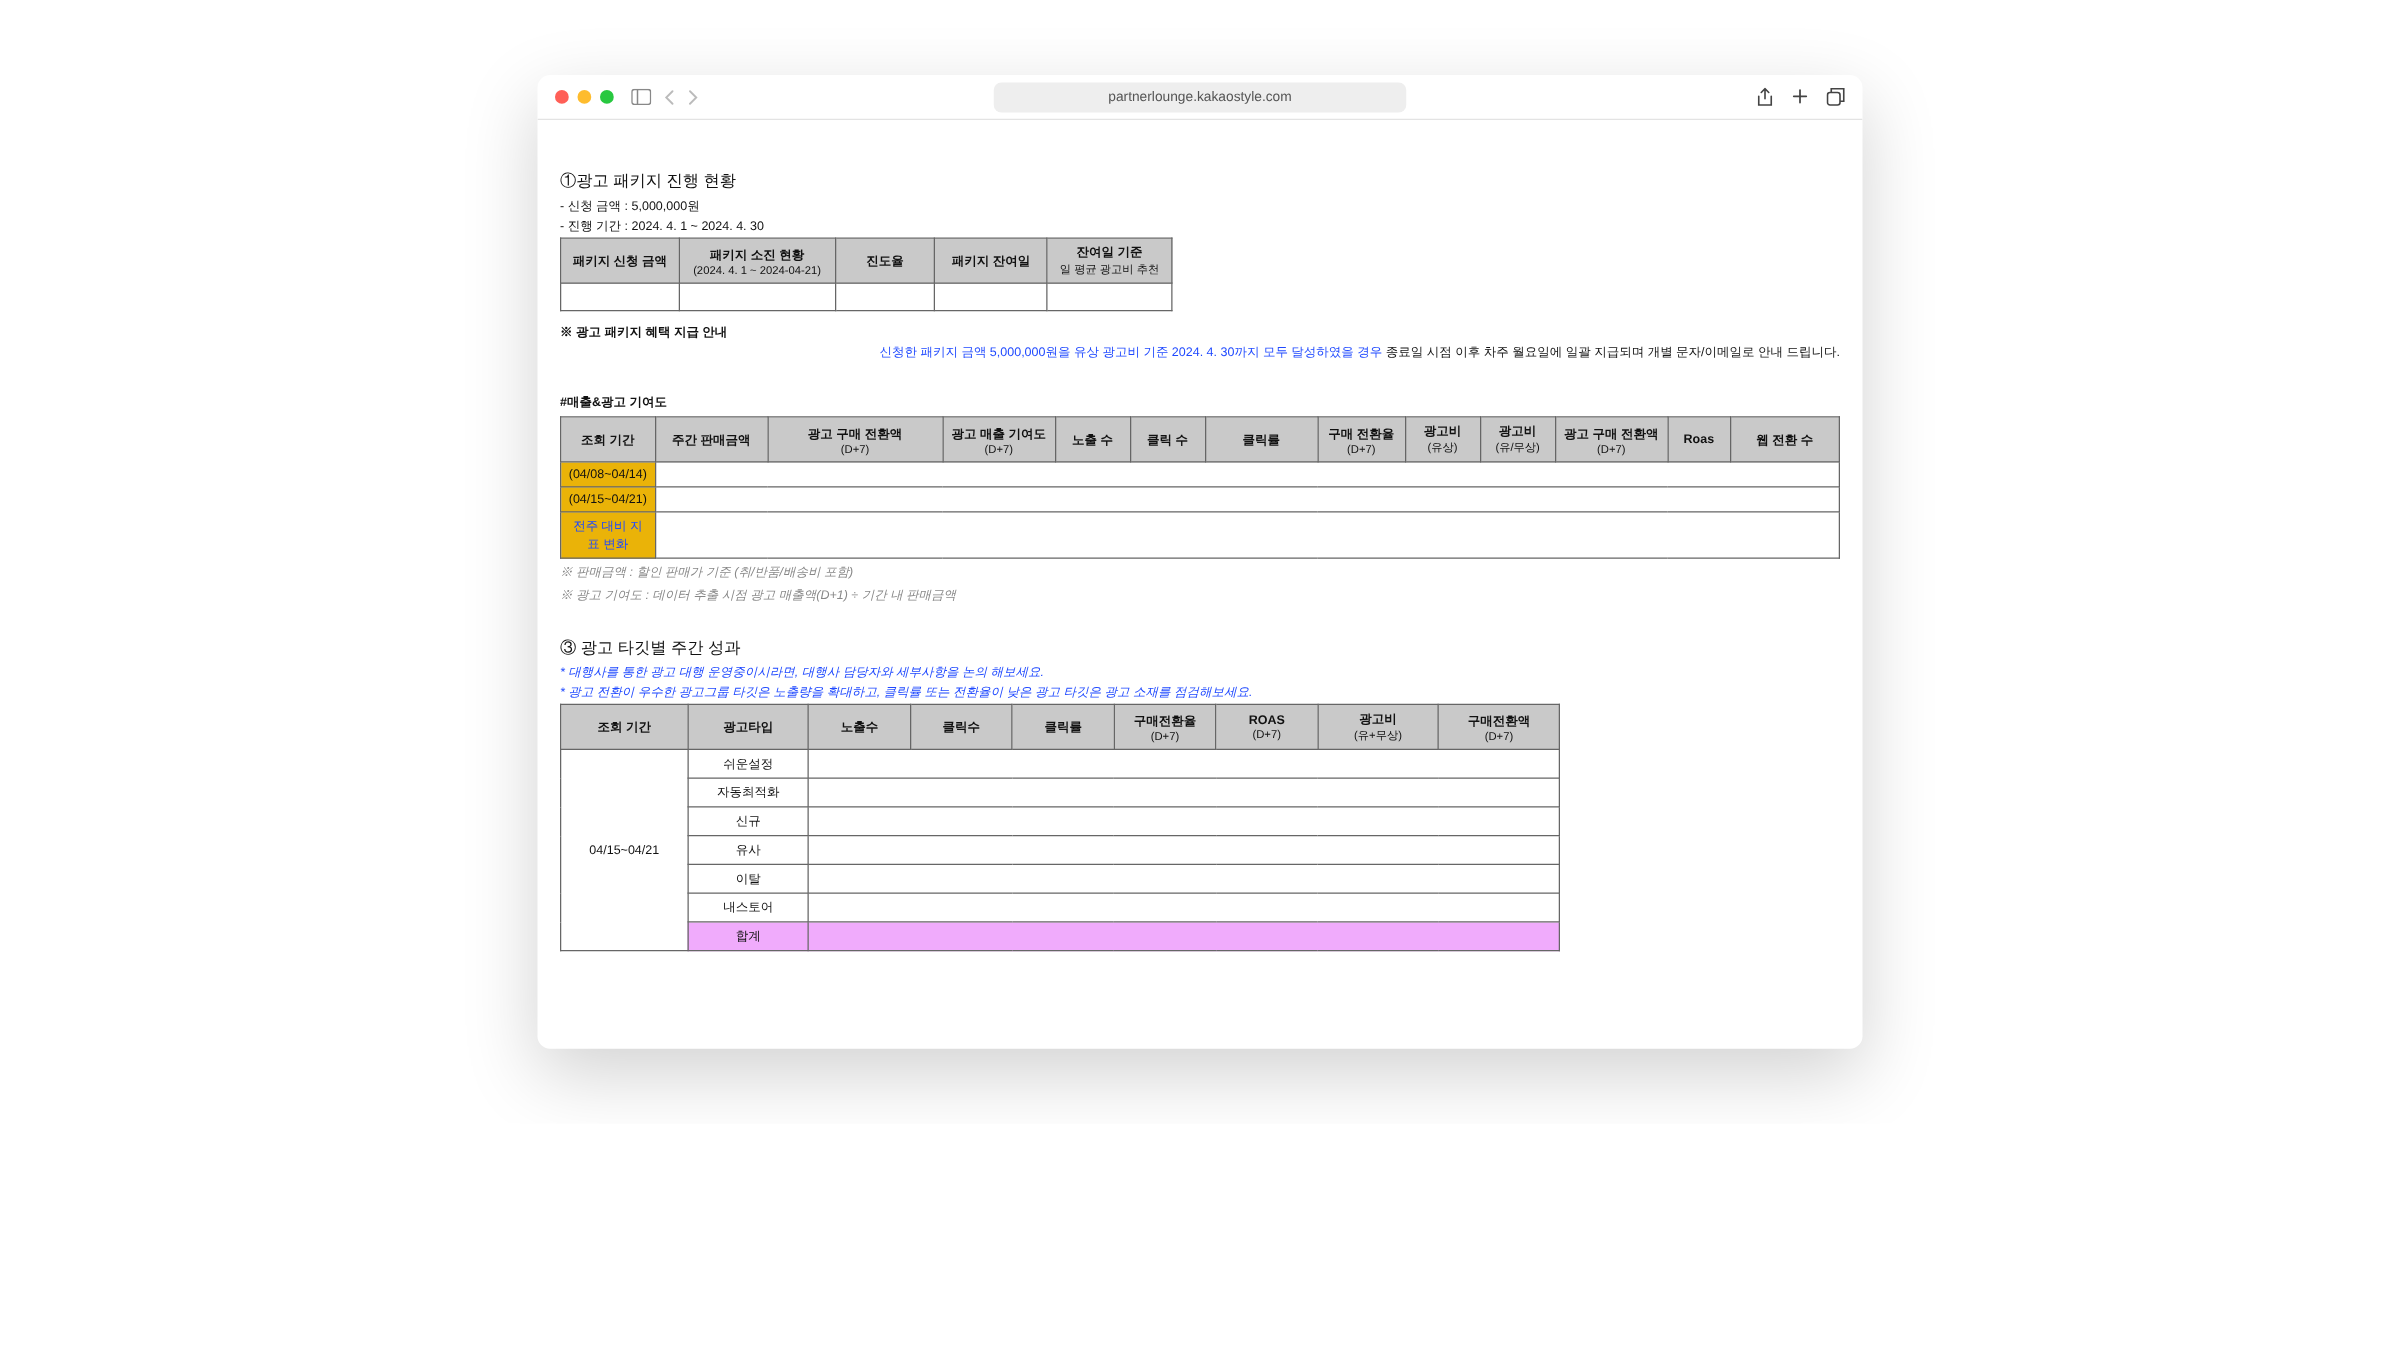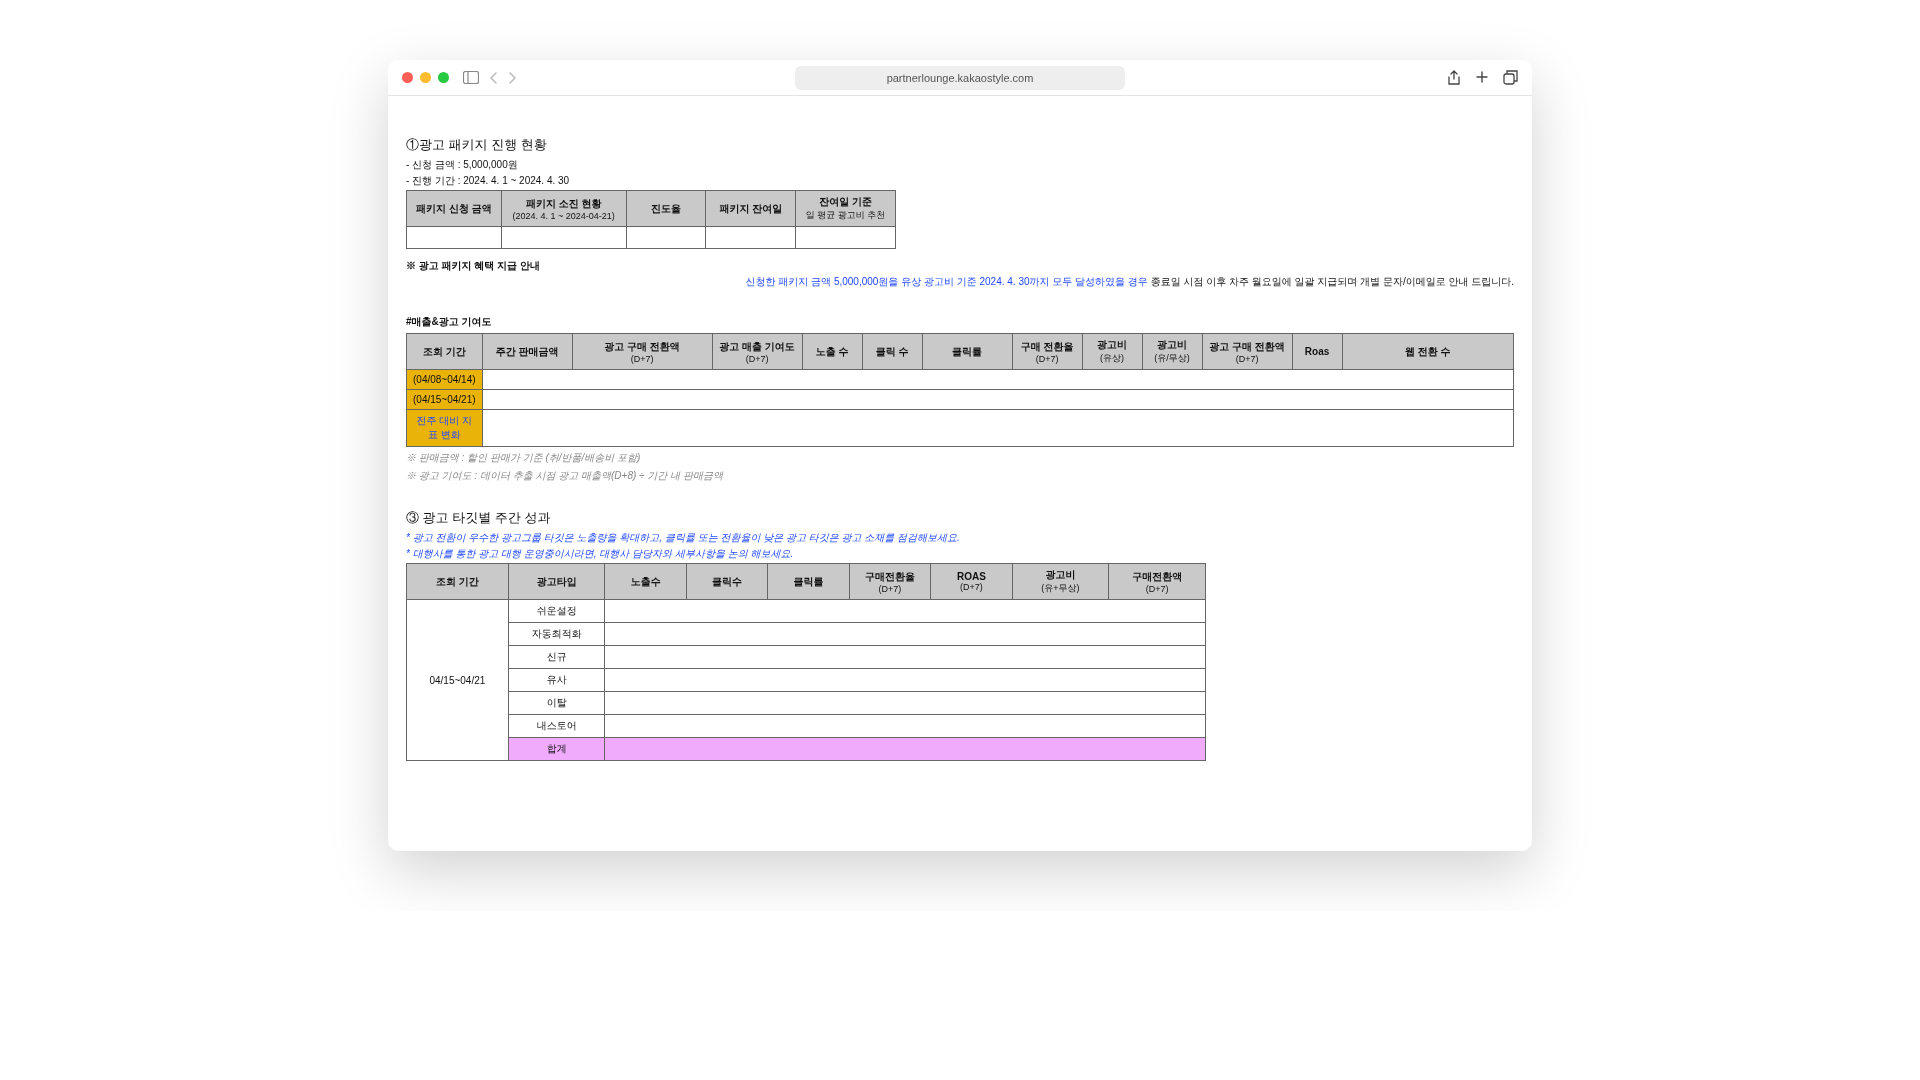--- a/index.html
+++ b/index.html
@@ -1,17 +1,17 @@
 <!DOCTYPE html>
 <html><head>
 <meta charset="utf-8">
 <style>
 * { margin:0; padding:0; box-sizing:border-box; }
 body { font-family:-apple-system,BlinkMacSystemFont,"Segoe UI",sans-serif; background:#fff; display:flex; justify-content:center; align-items:flex-start; padding:60px 20px; }
-.stage { width:1144px; background:#fff; border-radius:10px; box-shadow:0 20px 60px rgba(0,0,0,0.18); position:relative; overflow:hidden; padding-bottom:44px; }
+.stage { width:1060px; background:#fff; border-radius:10px; box-shadow:0 20px 60px rgba(0,0,0,0.18); position:relative; overflow:hidden; padding-bottom:32px; }
 
 
 .titlebar { height:36px; display:flex; align-items:center; padding:0 14px; border-bottom:1px solid #e3e3e3; position:relative; }
 .dots { display:flex; gap:7px; }
 .dot { width:11px; height:11px; border-radius:50%; }
 .dot.r{background:#ff5f57;} .dot.y{background:#febc2e;} .dot.g{background:#28c840;}
 .sidebar-btn{ margin-left:14px; display:flex; }
 .nav-arrow{ margin-left:10px; display:flex; gap:10px; color:#b9b9b9;}
 .urlbar{ position:absolute; left:50%; transform:translateX(-50%); height:24px; width:330px; background:#eee; border-radius:6px; display:flex; align-items:center; justify-content:center; font-size:11px; color:#555;}
 .tb-right{ position:absolute; right:14px; display:flex; gap:14px; color:#555; }
@@ -180,28 +180,28 @@
               <td class="rowlabel">(04/15~04/21)</td>
               <td colspan="12"></td>
             </tr>
           <tr>
               <td class="rowlabel diff">전주 대비 지표 변화</td>
               <td colspan="12"></td>
             </tr>
         </tbody>
       </table>
       <div class="foot-note">※ 판매금액 : 할인 판매가 기준 (취/반품/배송비 포함)</div>
-      <div class="foot-note">※ 광고 기여도 : 데이터 추출 시점 광고 매출액(D+8) ÷ 기간 내 판매금액</div>
+      <div class="foot-note">※ 광고 기여도 : 데이터 추출 시점 광고 매출액(D+1) ÷ 기간 내 판매금액</div>
     </div>
 
     <div class="section">
       <div class="sec-title">③ 광고 타깃별 주간 성과</div>
       <div class="s3-notes">
+        <p>* 대행사를 통한 광고 대행 운영중이시라면, 대행사 담당자와 세부사항을 논의 해보세요.</p>
         <p>* 광고 전환이 우수한 광고그룹 타깃은 노출량을 확대하고, 클릭률 또는 전환율이 낮은 광고 타깃은 광고 소재를 점검해보세요.</p>
-        <p>* 대행사를 통한 광고 대행 운영중이시라면, 대행사 담당자와 세부사항을 논의 해보세요.</p>
       </div>
 
       <table class="t3">
         <thead>
           <tr>
             <th style="width:100px">조회 기간</th>
             <th style="width:95px">광고타입</th>
             <th style="width:80px">노출수</th>
             <th style="width:80px">클릭수</th>
             <th style="width:80px">클릭률</th>

